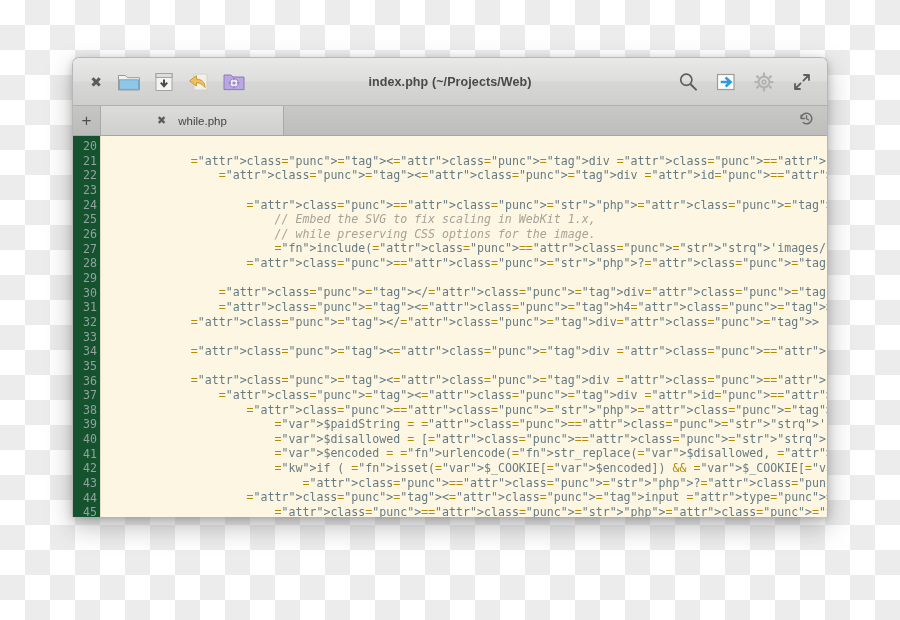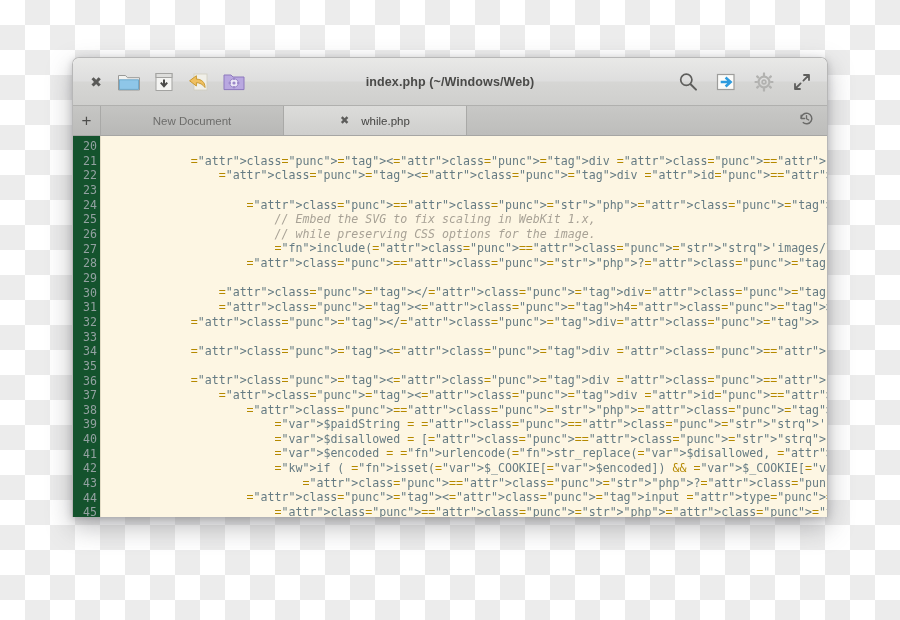--- a/index.html
+++ b/index.html
@@ -137,21 +137,21 @@
           <g fill="#9b87c9">
             <rect x="11.2" y="6.6" width="1.6" height="2.4"></rect>
             <rect x="11.2" y="15" width="1.6" height="2.4"></rect>
             <rect x="6.6" y="11.2" width="2.4" height="1.6"></rect>
             <rect x="15" y="11.2" width="2.4" height="1.6"></rect>
           </g>
         </svg>
       </div>
     </div>
 
-    <div class="title">index.php (~/Windows/Web)</div>
+    <div class="title">index.php (~/Projects/Web)</div>
 
     <div class="tb-right">
 
       <div class="plainbtn">
         <svg width="22" height="22" viewBox="0 0 22 22">
           <circle cx="9.3" cy="8.8" r="5.6" fill="none" stroke="#5e5e5c" stroke-width="1.7"></circle>
           <line x1="13.6" y1="13.2" x2="19" y2="18.6" stroke="#5e5e5c" stroke-width="2" stroke-linecap="round"></line>
         </svg>
       </div>
 
@@ -183,23 +183,20 @@
         <svg width="20" height="20" viewBox="0 0 20 20">
           <path d="M12 3h5v5M17 3l-5.6 5.6M8 17H3v-5M3 17l5.6-5.6" fill="none" stroke="#5e5e5c" stroke-width="1.8" stroke-linecap="round" stroke-linejoin="round"></path>
         </svg>
       </div>
     </div>
   </div>
 
   <div class="tabbar">
     <div class="newtab">+</div>
 
-    <div class="tab">
-      <span>New Document</span>
-    </div>
 
     <div class="tab active">
       <span class="closex">✖</span>
       <span>while.php</span>
     </div>
 
     <div class="tabfill">
       <span>
         <svg width="17" height="17" viewBox="0 0 17 17">
           <path d="M3.2 8.5a5.3 5.3 0 1 1 1.6 3.8" fill="none" stroke="#6b6b69" stroke-width="1.5"></path>

